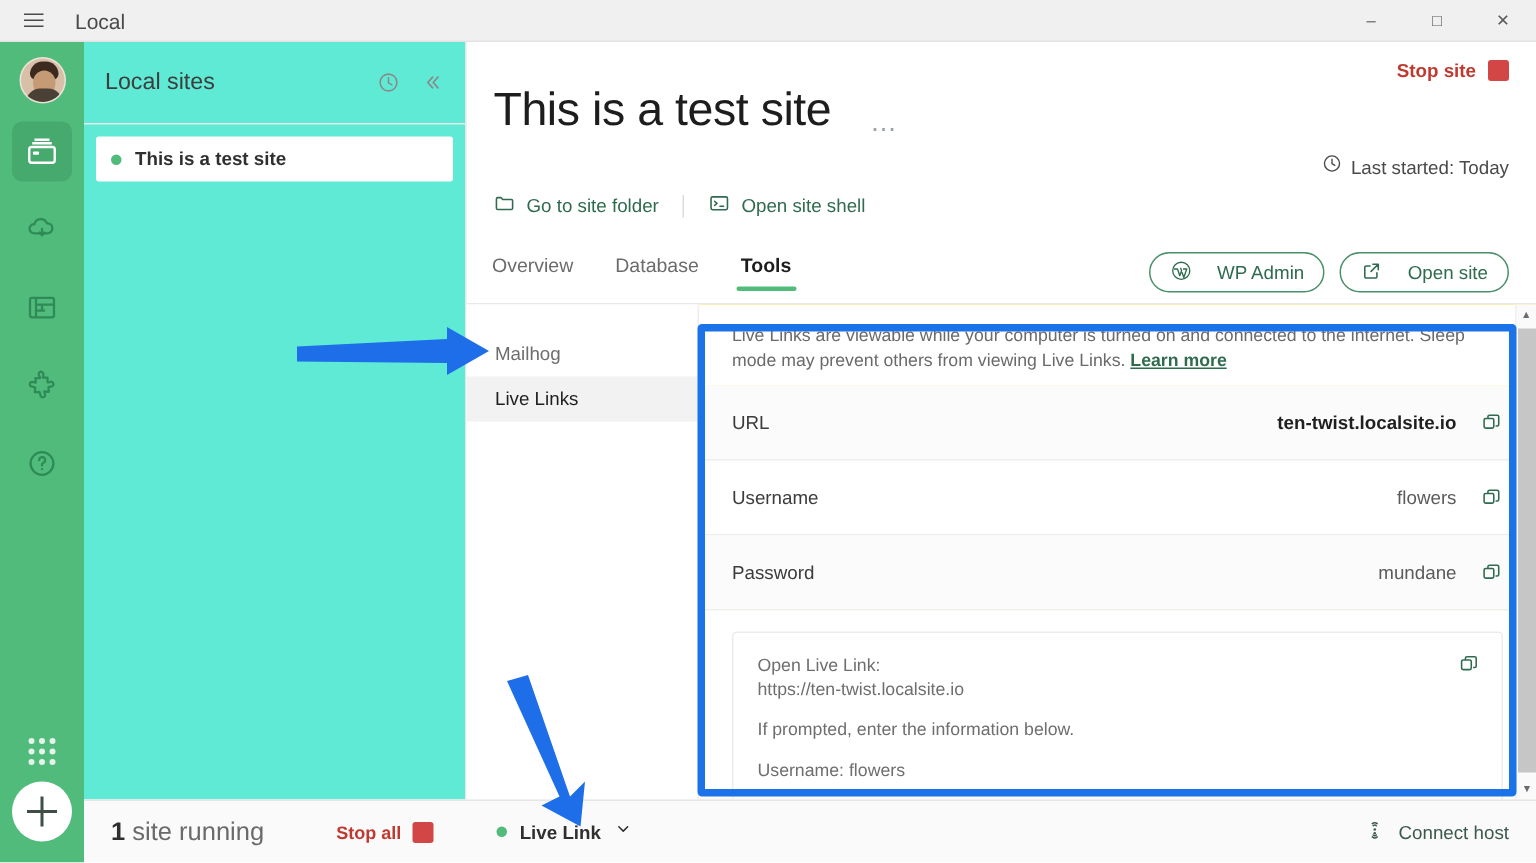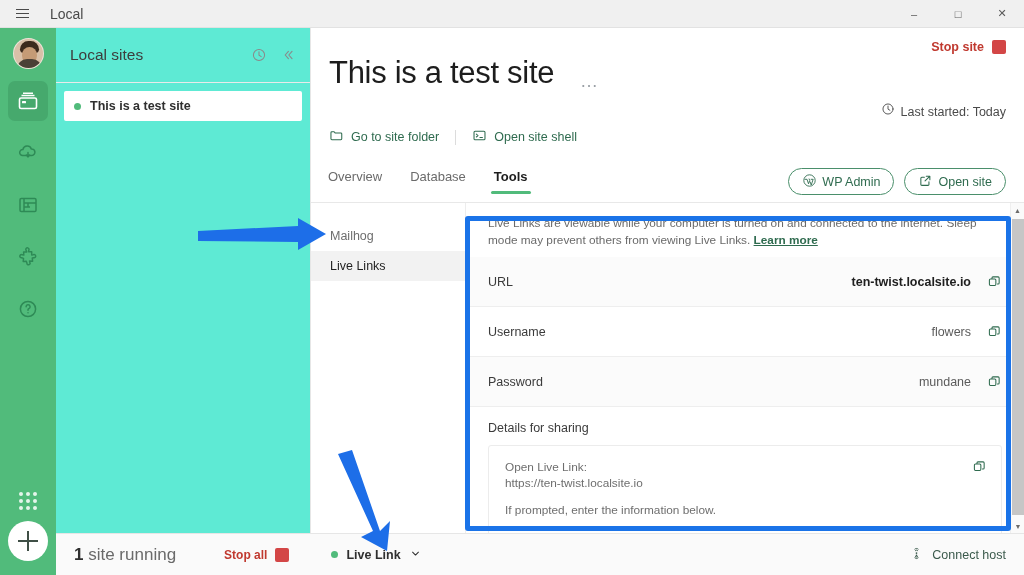--- a/index.html
+++ b/index.html
@@ -132,21 +132,21 @@
     background: #51bb7b; border-radius: 2px;
   }
   .tabs-underline {
     position: absolute; left: 0; top: 174px; width: 713px; height: 1px; background: #e8e8e8;
   }
   .head-actions {
     position: absolute; right: 18px; top: 140px; display: flex; gap: 10px;
   }
   .pill {
     height: 27px; border: 1px solid #4a8f6b; border-radius: 14px; display: flex;
-    align-items: center; gap: 5px; padding: 0 13px; font-size: 12.5px;
+    align-items: center; gap: 16px; padding: 0 13px; font-size: 12.5px;
     color: #2f6b4f; background: #fff; cursor: pointer; font-weight: 400;
   }
 
   
   .tools-nav {
     position: absolute; left: 0; top: 175px; width: 155px; height: 330px;
     background: #fff; border-right: 1px solid #ededed;
   }
   .tool-item {
     height: 30px; display: flex; align-items: center; padding-left: 19px;
@@ -450,21 +450,20 @@
           <span class="copy">
             <svg width="15" height="15" viewBox="0 0 20 20" fill="none" stroke="#2f6b4f" stroke-width="1.4" stroke-linejoin="round">
               <rect x="3.2" y="6.6" width="8.6" height="8.6" rx="1.4"></rect>
               <path d="M6.6 6.6V5.2a1.4 1.4 0 0 1 1.4-1.4h6.8a1.4 1.4 0 0 1 1.4 1.4V12a1.4 1.4 0 0 1-1.4 1.4h-1.4"></path>
             </svg>
           </span>
         </div>
       </div>
 
       <div class="details">
-        <div class="details-title">Details for sharing</div>
         <div class="details-box">
           <span class="details-copy">
             <svg width="15" height="15" viewBox="0 0 20 20" fill="none" stroke="#2f6b4f" stroke-width="1.4" stroke-linejoin="round">
               <rect x="3.2" y="6.6" width="8.6" height="8.6" rx="1.4"></rect>
               <path d="M6.6 6.6V5.2a1.4 1.4 0 0 1 1.4-1.4h6.8a1.4 1.4 0 0 1 1.4 1.4V12a1.4 1.4 0 0 1-1.4 1.4h-1.4"></path>
             </svg>
           </span>
           <p>
             <span>Open Live Link:</span><br>
             <span>https://ten-twist.localsite.io</span>

